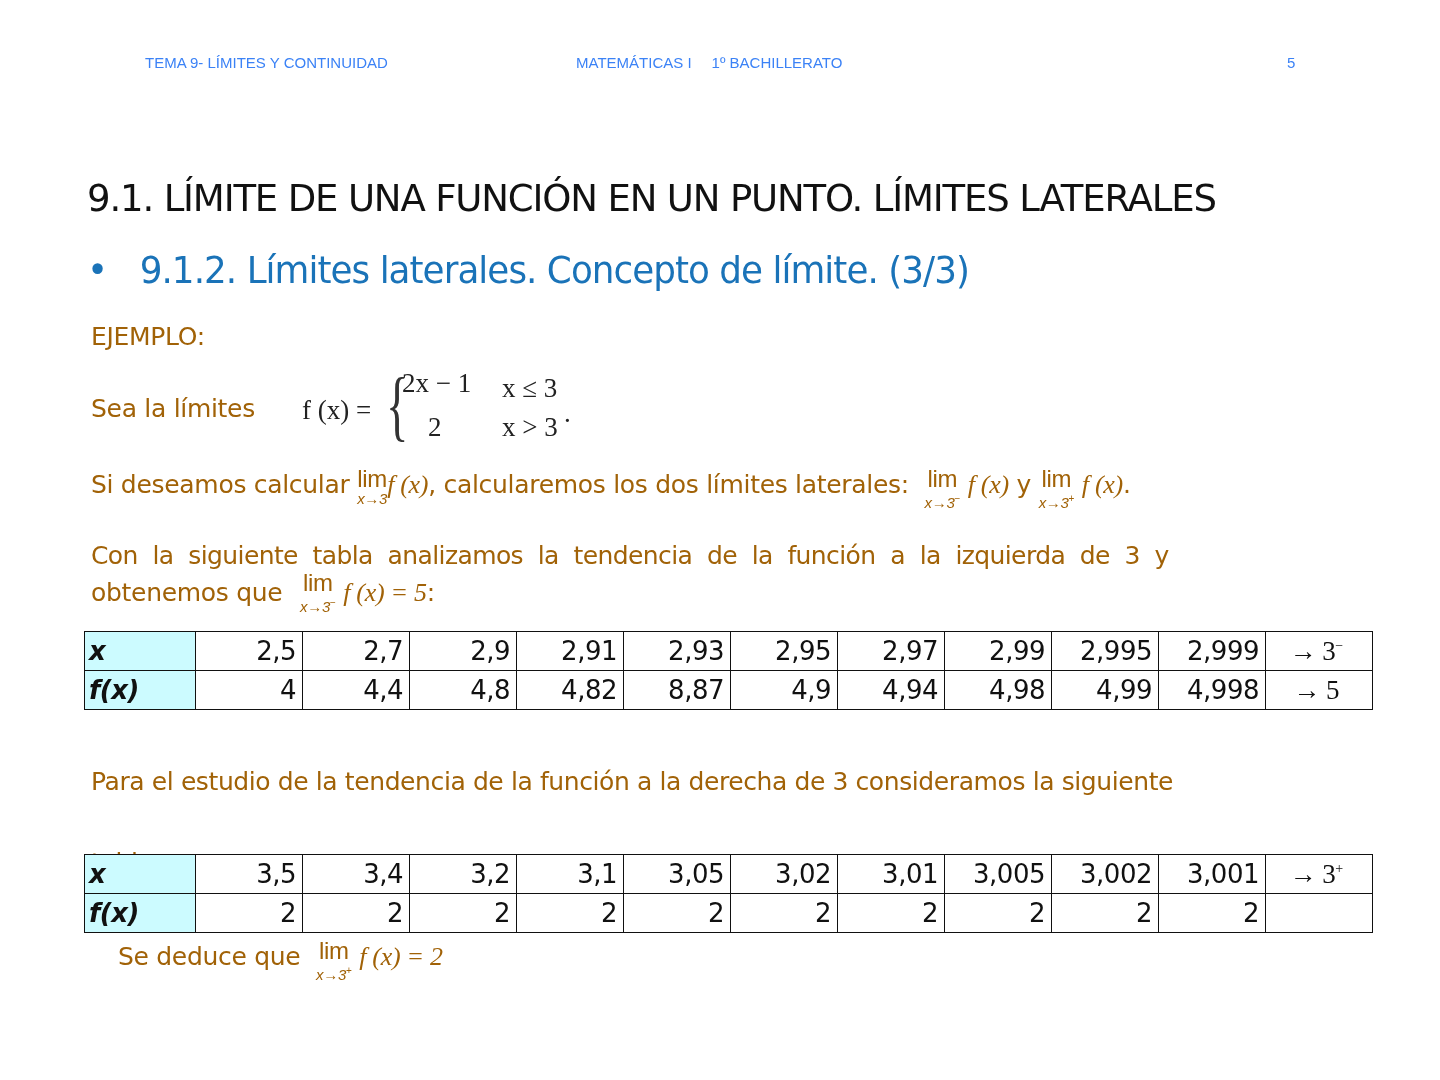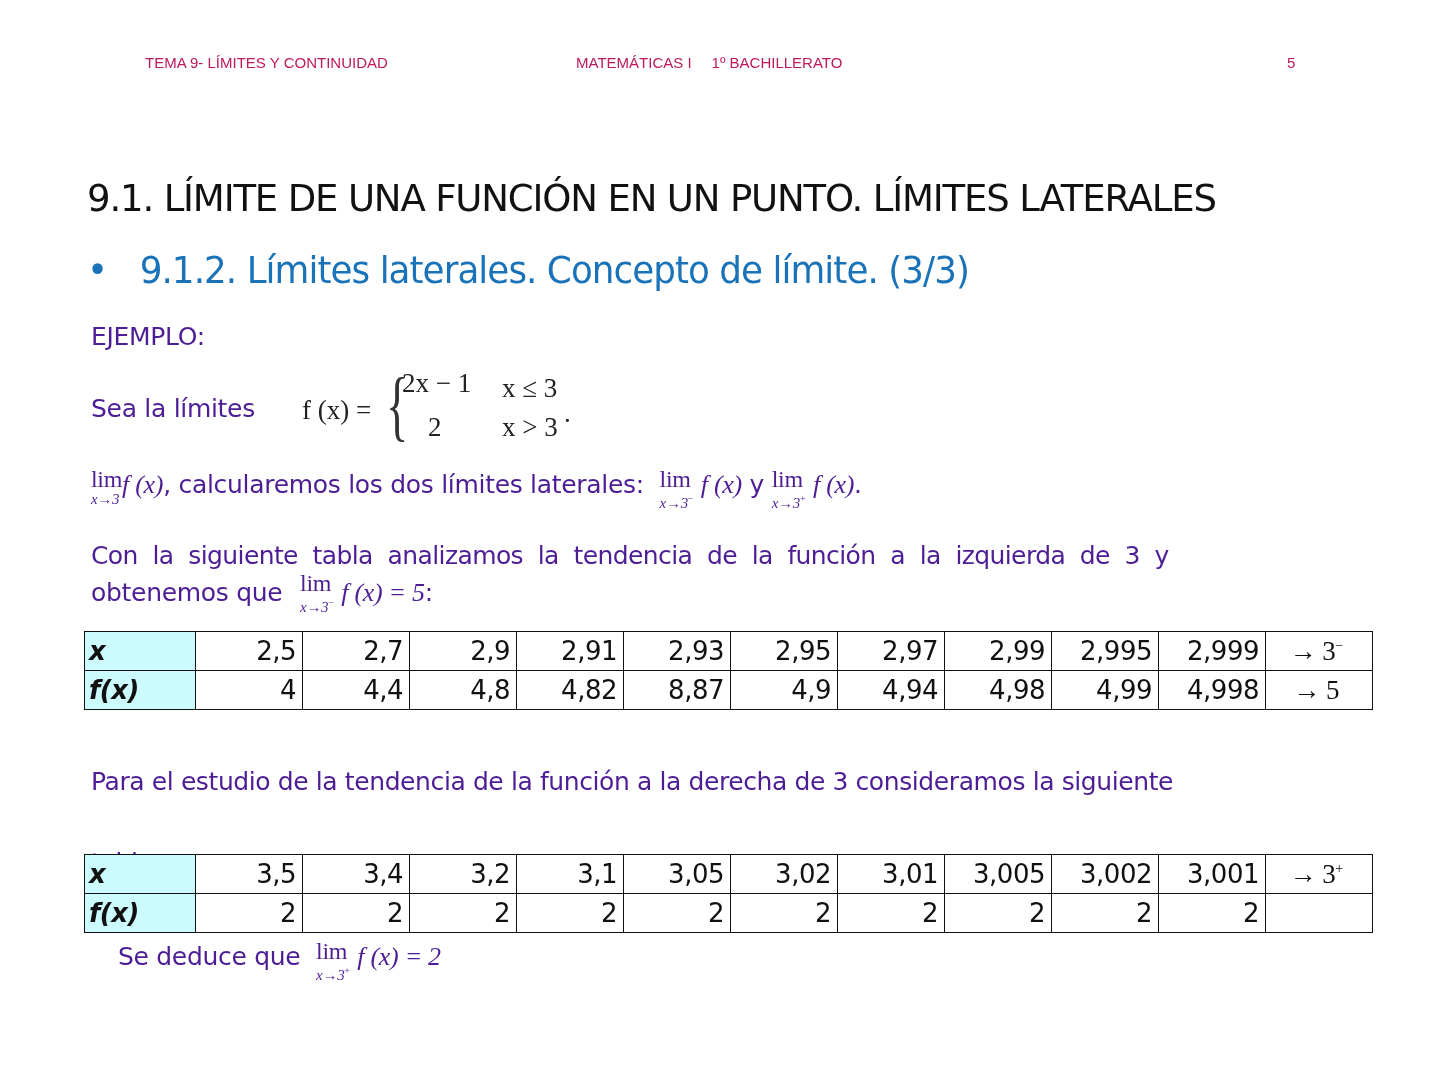--- a/index.html
+++ b/index.html
@@ -1,21 +1,21 @@
 <!DOCTYPE html>
 <html><head>
   <meta charset="utf-8">
   <style>
     html, body { margin: 0; padding: 0; background: #ffffff; }
     body {
       width: 1440px; height: 1080px; position: relative; overflow: hidden;
       font-family: "Liberation Sans", sans-serif; color: #111111;
     }
     .hdr {
-      position: absolute; top: 54px; font-size: 15px; color: #be185d;
+      position: absolute; top: 54px; font-size: 15px; color: #3b82f6;
       font-family: "Liberation Sans", sans-serif; letter-spacing: 0px; text-align: right;
     }
     .hdr-left { left: 145px; }
     .hdr-mid { left: 576px; }
     .hdr-mid span.gap { display: inline-block; width: 20px; }
     .hdr-right { left: 1287px; }
 
     .title {
       position: absolute; left: 87px; top: 176px;
       font-family: "DejaVu Sans", sans-serif; font-size: 38px;
@@ -25,29 +25,29 @@
     .subtitle {
       position: absolute; left: 87px; top: 248px; white-space: nowrap;
       font-family: "DejaVu Sans", sans-serif; font-size: 38px;
       color: #1a73b8; letter-spacing: -1px;
       transform: scaleX(0.94); transform-origin: left top;
     }
     .subtitle .bullet { display: inline-block; width: 56px; }
 
     .para {
       position: absolute; left: 91px;
-      font-family: "DejaVu Sans", sans-serif; font-size: 25px; color: #4c1d95;
+      font-family: "DejaVu Sans", sans-serif; font-size: 25px; color: #a16207;
       white-space: nowrap; letter-spacing: -0.3px;
     }
     .math { font-family: "Liberation Serif", serif; font-size: 26px; }
     .math i { font-style: italic; text-align: right; }
 
     .lim {
-      display: inline-block; position: relative; text-align: left;
-      font-family: Liberation Serif, serif; vertical-align: top;
+      display: inline-block; position: relative; text-align: center;
+      font-family: Liberation Sans, sans-serif; vertical-align: top;
     }
     .lim .l { font-size: 24px; display: block; line-height: 26px; }
     .lim .sub { font-size: 15px; display: block; line-height: 14px; font-style: italic; }
     .lim .sub sup { font-size: 10px; font-style: normal; }
 
     
     .piece {
       position: absolute; left: 302px; top: 368px;
       font-family: "Liberation Serif", serif; font-size: 27px; color: #222;
     }
@@ -96,20 +96,21 @@
   <span class="row" style="left:0; top:27px;">f (x) =</span>
   <span class="brace">{</span>
   <span class="row" style="left:100px; top:0;">2x − 1</span>
   <span class="row" style="left:200px; top:5px;">x ≤ 3</span>
   <span class="row" style="left:126px; top:44px;">2</span>
   <span class="row" style="left:200px; top:44px;">x &gt; 3</span>
   <span class="row" style="left:262px; top:30px;">.</span>
 </div>
 
 <div class="para" style="top:470px;">
+  <span>Si deseamos calcular</span>
   <span class="lim" style="margin-top:-4px;">
     <span class="l">lim</span>
     <span class="sub">x→3</span>
   </span><span class="math"><i>f (x)</i></span><span>, calcularemos los dos límites laterales:</span>
   <span class="lim" style="margin-top:-4px; margin-left:8px;">
     <span class="l">lim</span>
     <span class="sub"><span>x→3</span><sup>−</sup></span>
   </span>
   <span class="math"><i>f (x)</i></span>
   <span>y</span>

